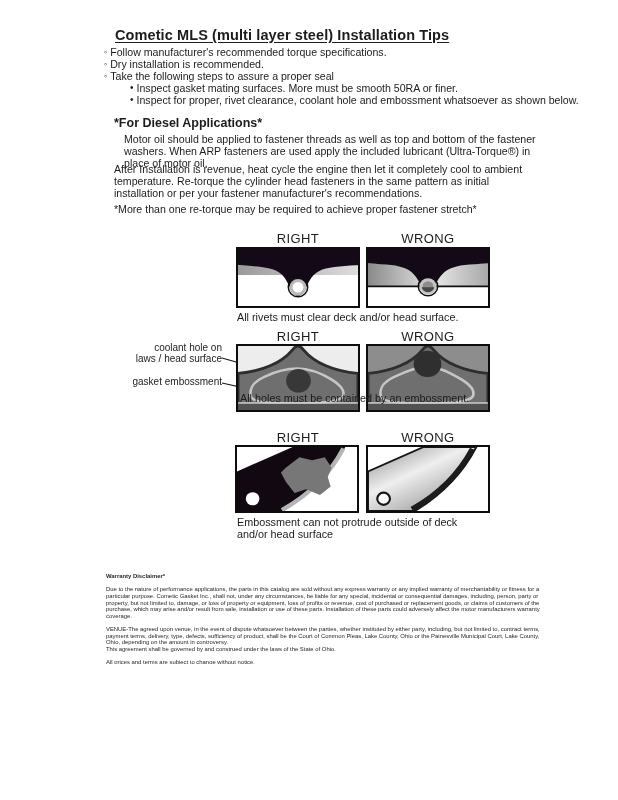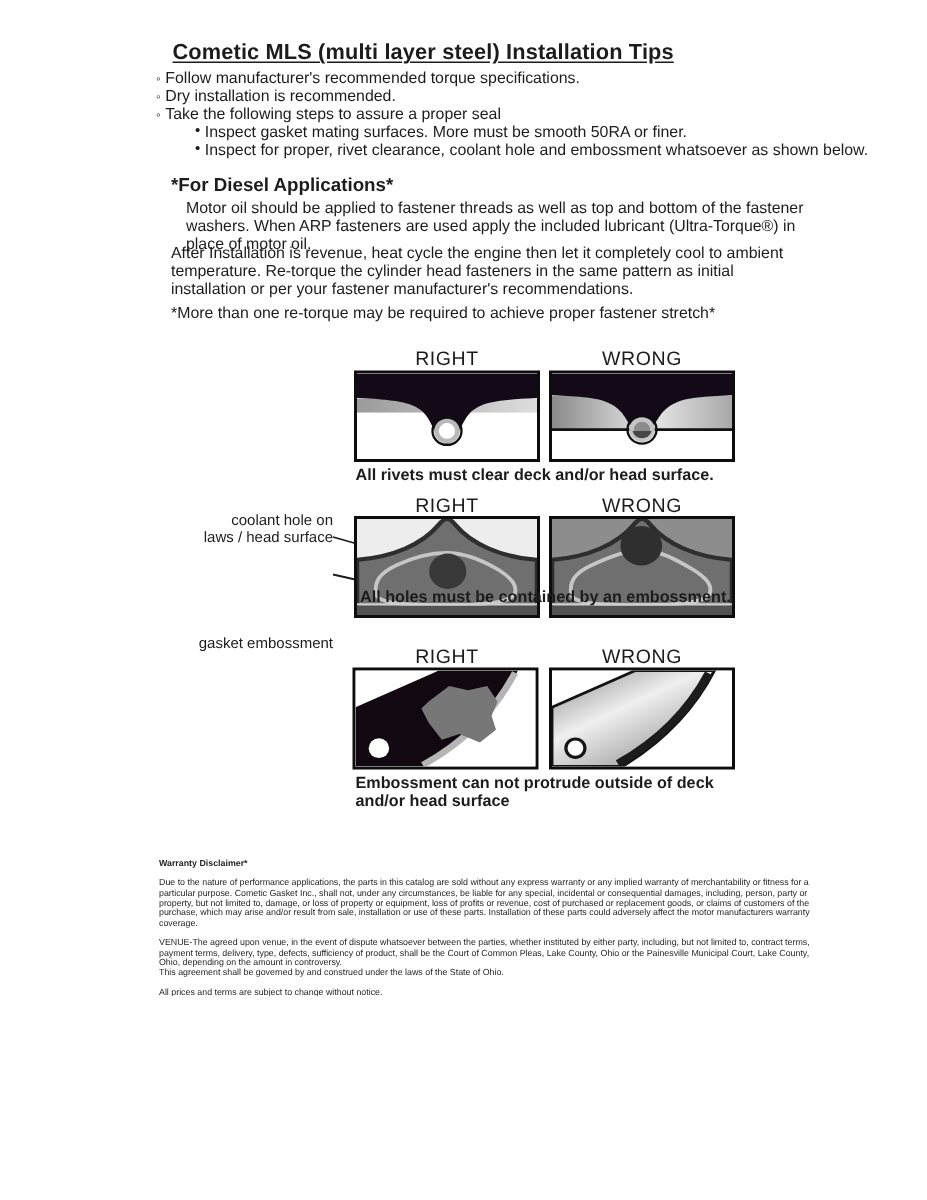--- a/index.html
+++ b/index.html
@@ -16,25 +16,25 @@
   .sb-item::before{content:"\2022";font-size:10px;margin-right:3px;line-height:12px;}
 
   .diesel-heading{position:absolute;left:114px;top:116px;font-size:12.5px;font-weight:bold;}
   .para{position:absolute;left:114px;width:424px;font-size:10.6px;line-height:11.9px;}
   .p1{top:134px;margin-left:10px;} .p2{top:164px;} .p3{top:204px;}
 
   .dlabel{position:absolute;width:124px;text-align:center;font-size:13px;font-weight:500;letter-spacing:.4px;}
   .dbox{position:absolute;width:124px;height:61px;border:2.5px solid #0d0d0d;box-sizing:border-box;background:#fff;}
   .dbox svg{display:block;width:100%;height:100%;}
   .tall{height:68px;}
-  .caption{position:absolute;font-size:10.8px;font-weight:700;line-height:12px;white-space:pre-line;}
+  .caption{position:absolute;font-size:10.8px;font-weight:400;line-height:12px;white-space:pre-line;}
 
   .ann{position:absolute;text-align:right;font-size:10px;line-height:11.2px;white-space:pre-line;}
   .ann-coolant{left:82px;width:140px;top:342px;}
-  .ann-emboss{left:82px;width:140px;top:376px;margin-top:48px;}
+  .ann-emboss{left:82px;width:140px;top:376px;}
   .ann-lines{position:absolute;left:220px;top:352px;width:75px;height:45px;}
 
   .disclaimer{position:absolute;left:106px;top:573px;width:434px;font-size:5.9px;
               line-height:6.85px;color:#262626;}
   .disclaimer .dh{font-weight:bold;margin:0 0 6px 0;}
   .disclaimer p{margin:0 0 5.6px 0;white-space:pre-line;}
 
   .page-code{position:absolute;left:387px;top:757px;font-size:13.5px;letter-spacing:.3px;color:#0369a1;}
 </style>
 </head>

